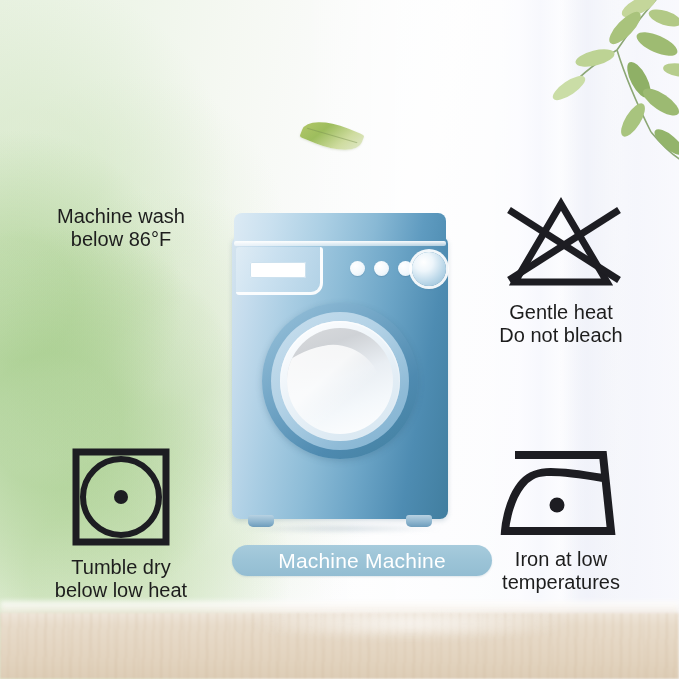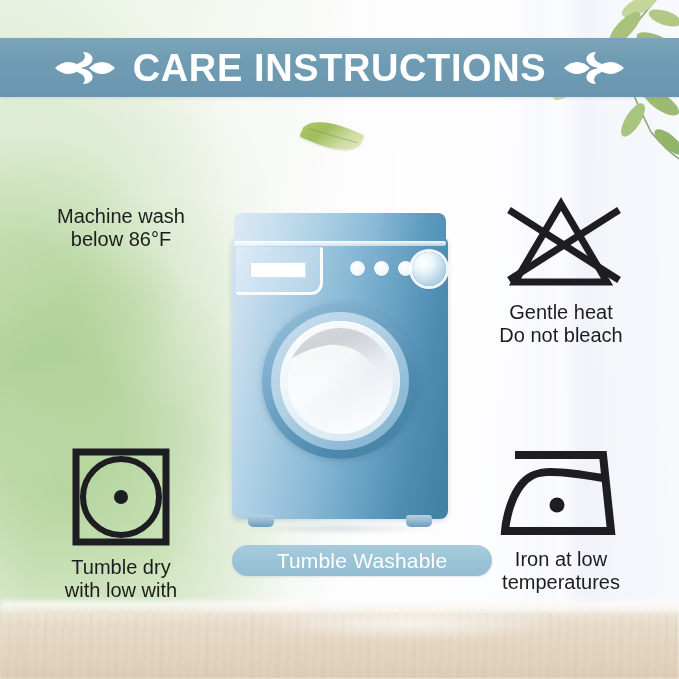--- a/index.html
+++ b/index.html
@@ -229,43 +229,20 @@
         <ellipse cx="128" cy="110" rx="21" ry="8" fill="#9cba72" transform="rotate(34 128 110)"></ellipse>
         <ellipse cx="100" cy="128" rx="19" ry="7.5" fill="#a8c47e" transform="rotate(-58 100 128)"></ellipse>
         <ellipse cx="136" cy="150" rx="18" ry="7" fill="#93b46b" transform="rotate(40 136 150)"></ellipse>
         <ellipse cx="146" cy="78" rx="16" ry="6.5" fill="#b6cd8c" transform="rotate(8 146 78)"></ellipse>
       </g>
     </svg>
   </div>
 
   <div class="floating-leaf"></div>
 
-  <div class="banner">
-    <span class="orn">
-      <svg viewBox="0 0 64 40" aria-hidden="true">
-        <g fill="#ffffff">
-          <path d="M2 20 C12 11 22 13 28 20 C22 27 12 29 2 20 Z"></path>
-          <path d="M30 4 C38 4 42 10 38 15 C35 19 30 19 28 20 C30 21 35 21 38 25 C42 30 38 36 30 36 C34 31 31 27 26 25 C24 24 22 22 22 20 C22 18 24 16 26 15 C31 13 34 9 30 4 Z"></path>
-          <path d="M36 20 C44 12 54 12 62 20 C54 28 44 28 36 20 Z"></path>
-          <circle cx="47" cy="20" r="3.4"></circle>
-        </g>
-      </svg>
-    </span>
-    <span class="banner-title">CARE INSTRUCTIONS</span>
-    <span class="orn">
-      <svg viewBox="0 0 64 40" aria-hidden="true">
-        <g fill="#ffffff" transform="translate(64,0) scale(-1,1)">
-          <path d="M2 20 C12 11 22 13 28 20 C22 27 12 29 2 20 Z"></path>
-          <path d="M30 4 C38 4 42 10 38 15 C35 19 30 19 28 20 C30 21 35 21 38 25 C42 30 38 36 30 36 C34 31 31 27 26 25 C24 24 22 22 22 20 C22 18 24 16 26 15 C31 13 34 9 30 4 Z"></path>
-          <path d="M36 20 C44 12 54 12 62 20 C54 28 44 28 36 20 Z"></path>
-          <circle cx="47" cy="20" r="3.4"></circle>
-        </g>
-      </svg>
-    </span>
-  </div>
 
   <div class="icon-block blk-wash">
     <div class="icon-caption">Machine wash
 below 86°F</div>
   </div>
 
   <div class="icon-block blk-bleach">
     <div class="icon-art">
       <svg class="sym" width="148" height="96" viewBox="0 0 148 96" aria-hidden="true">
         <path d="M74 8 L120 86 L28 86 Z" fill="none" stroke="#1d1d22" stroke-width="7" stroke-linejoin="miter"></path>
@@ -279,21 +256,21 @@
 
   <div class="icon-block blk-dry">
     <div class="icon-art">
       <svg class="sym" width="100" height="100" viewBox="0 0 100 100" aria-hidden="true">
         <rect x="5" y="5" width="90" height="90" fill="none" stroke="#1d1d22" stroke-width="7"></rect>
         <circle cx="50" cy="50" r="38" fill="none" stroke="#1d1d22" stroke-width="6"></circle>
         <circle cx="50" cy="50" r="7" fill="#1d1d22"></circle>
       </svg>
     </div>
     <div class="icon-caption">Tumble dry
-with low with</div>
+below low heat</div>
   </div>
 
   <div class="icon-block blk-iron">
     <div class="icon-art">
       <svg class="sym" width="140" height="92" viewBox="0 0 140 92" aria-hidden="true">
         <path d="M24 8 L112 8 L120 84 L14 84 C14 84 16 56 30 38 C42 22 58 22 112 31" fill="none" stroke="#1d1d22" stroke-width="8" stroke-linejoin="miter" stroke-linecap="butt"></path>
         <circle cx="66" cy="58" r="7.5" fill="#1d1d22"></circle>
       </svg>
     </div>
     <div class="icon-caption">Iron at low
@@ -321,16 +298,16 @@
             <div class="door-swirl"></div>
           </div>
         </div>
       </div>
     </div>
     <div class="foot l"></div>
     <div class="foot r"></div>
   </div>
 
   <div class="pill">
-    <span class="pill-text">Tumble Washable</span>
+    <span class="pill-text">Machine Machine</span>
   </div>
 
 </div>
 
 </body></html>

